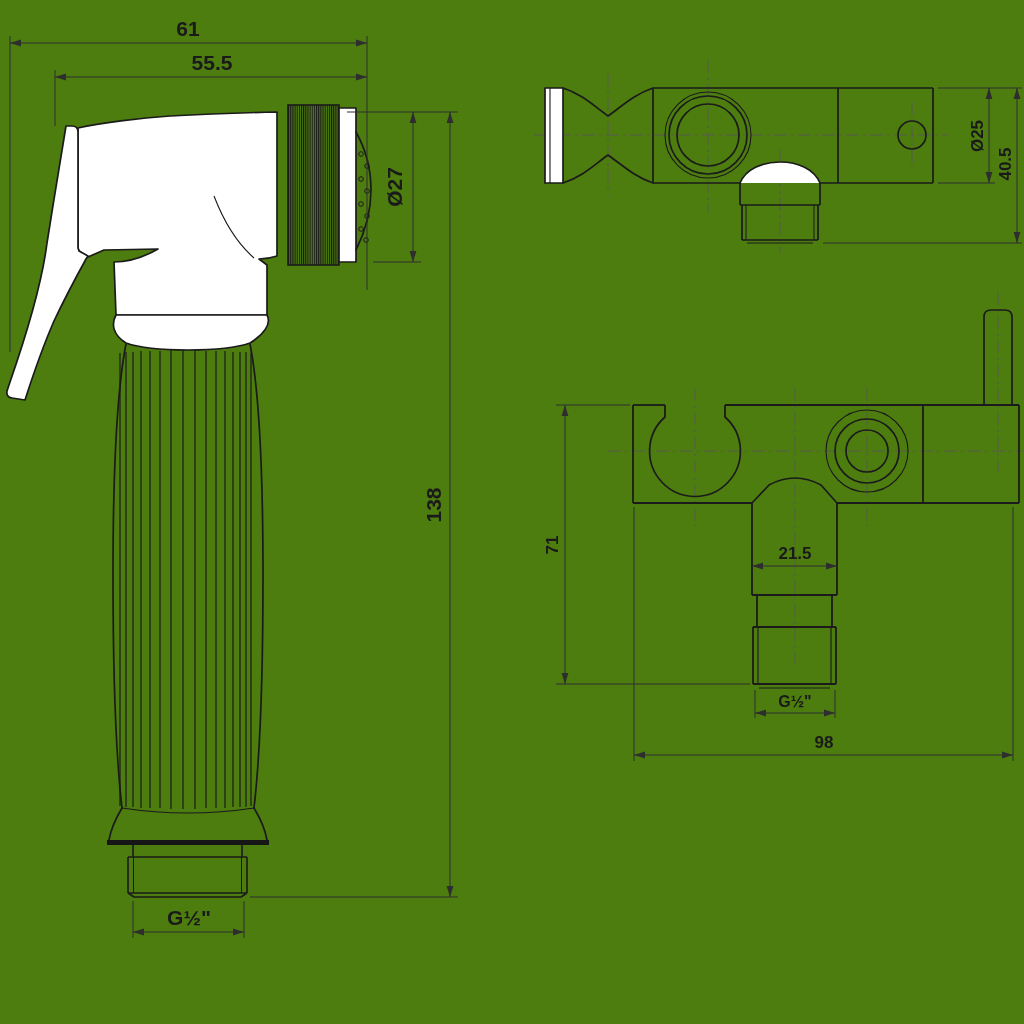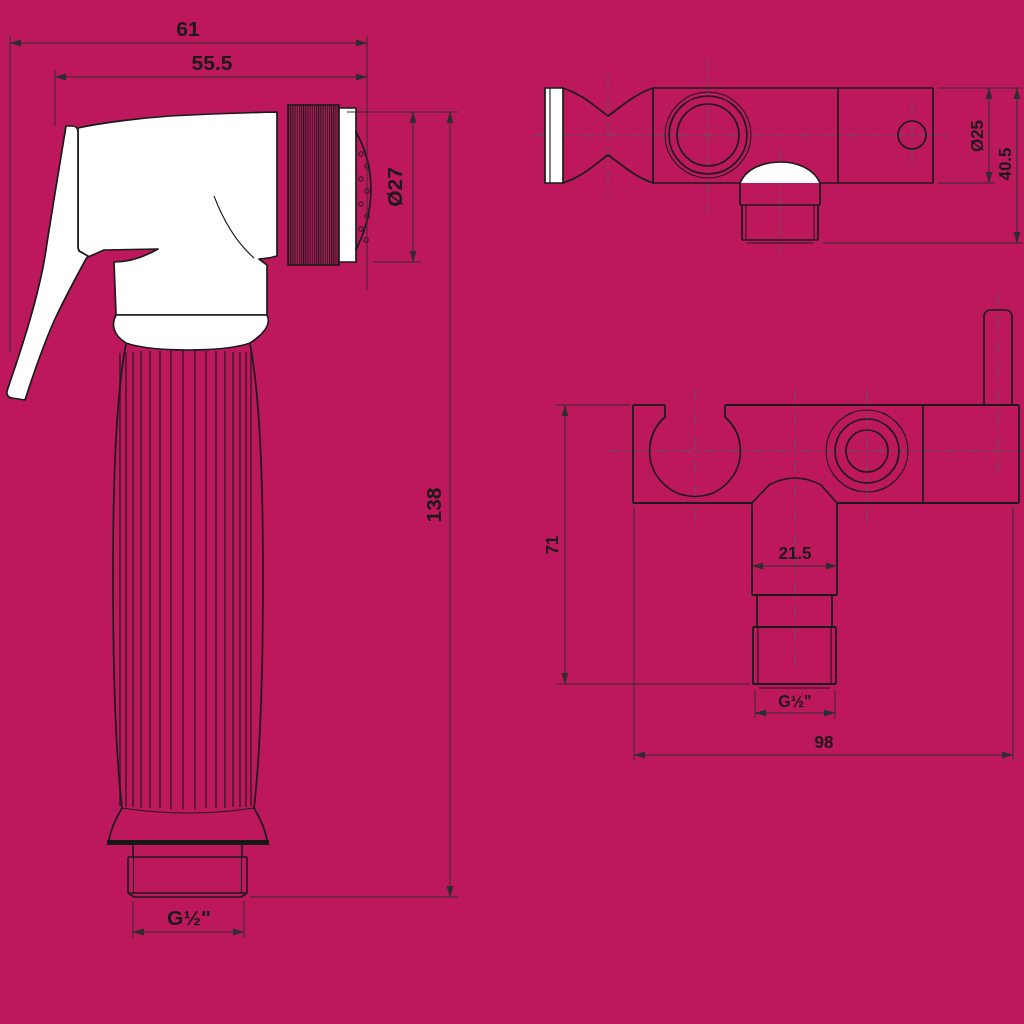--- a/index.html
+++ b/index.html
@@ -1,16 +1,16 @@
 <!DOCTYPE html>
 <html><head>
 <meta charset="utf-8">
 <style>
   html,body{margin:0;padding:0;background:#ffffff;}
-  #canvas{position:relative;width:1024px;height:1024px;background:#be185d;overflow:hidden;}
+  #canvas{position:relative;width:1024px;height:1024px;background:#4d7c0f;overflow:hidden;}
   svg{display:block;}
   .outline{fill:none;stroke:#1b1b1b;stroke-width:1.7;stroke-linejoin:round;stroke-linecap:round;}
   .outline-thin{fill:none;stroke:#1b1b1b;stroke-width:1.1;stroke-linejoin:round;}
   .white{fill:#ffffff;}
   .dim{stroke:#2e2e2e;stroke-width:1;fill:none;}
   .arrow{fill:#2e2e2e;stroke:none;}
   .cl{stroke:#5a5a5a;stroke-width:0.9;fill:none;stroke-dasharray:13 4 3 4;}
   text{font-family:"Liberation Sans","DejaVu Sans",sans-serif;font-weight:bold;fill:#1a1a1a;}
   .t-big{font-size:21px;}
   .t-med{font-size:17px;}

